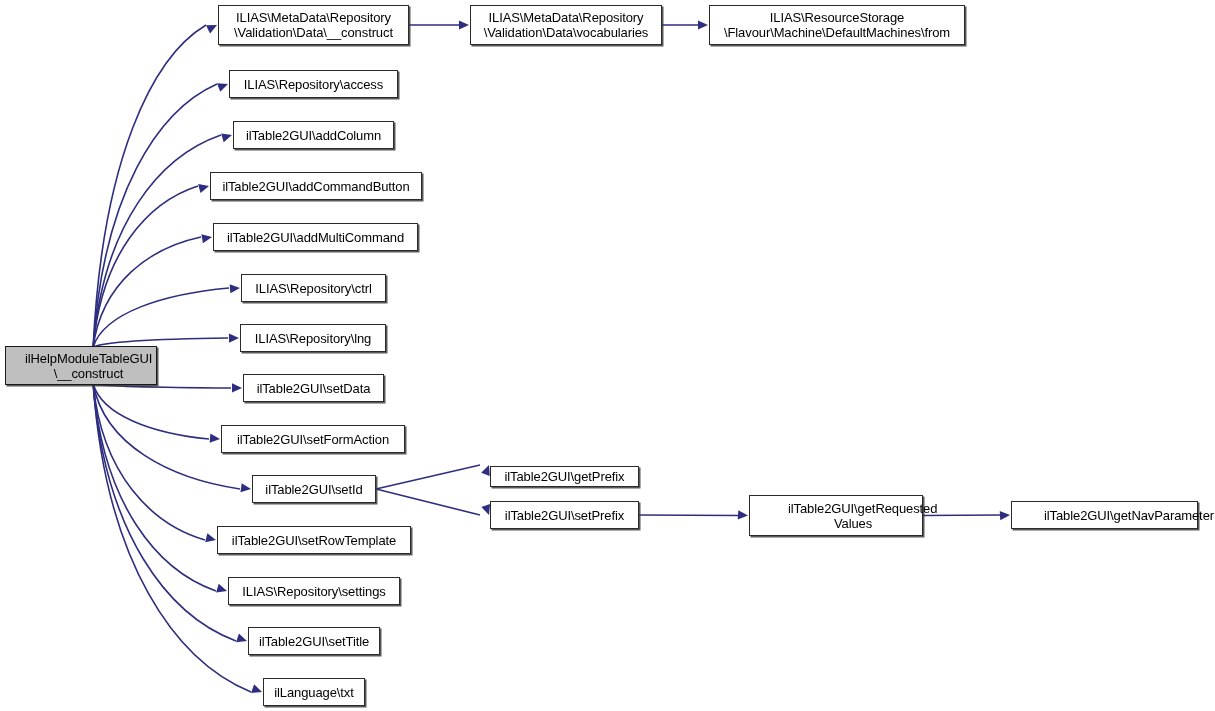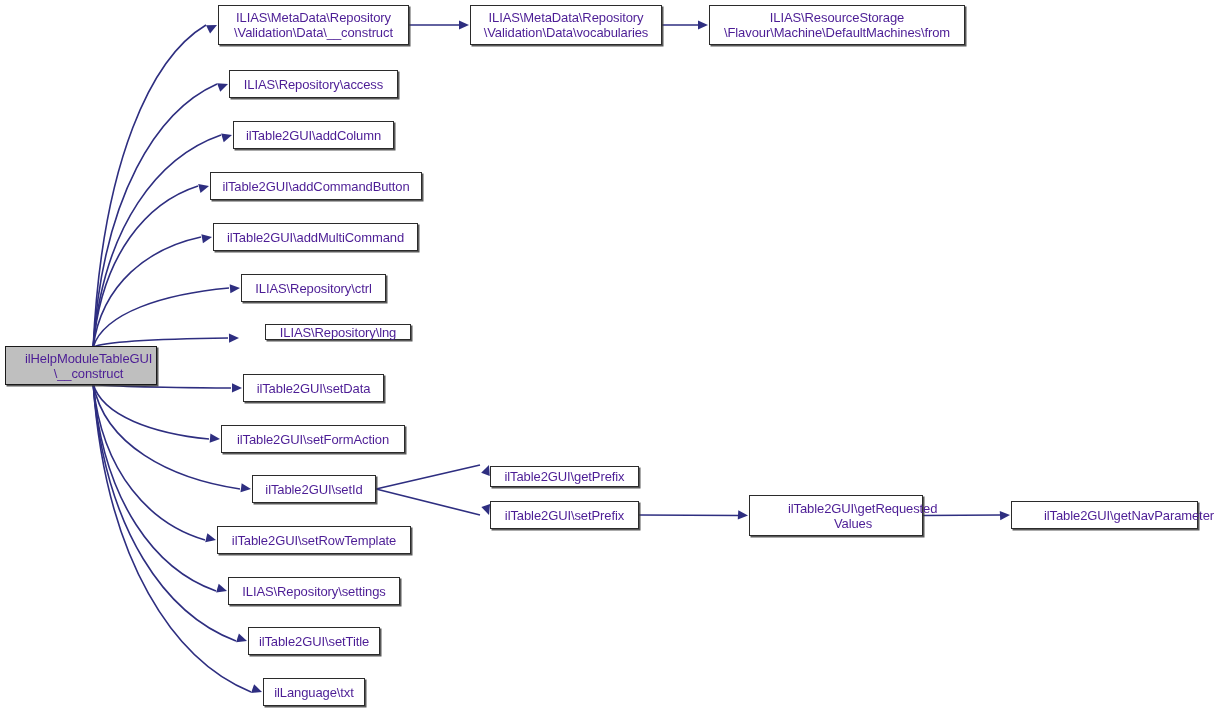--- a/index.html
+++ b/index.html
@@ -26,21 +26,21 @@
     position: absolute;
     box-sizing: border-box;
     border: 1px solid #2b2b2b;
     background: #ffffff;
     display: flex;
     align-items: center;
     justify-content: center;
     text-align: center;
     font-size: 13px;
     line-height: 15px;
-    color: #4c1d95;
+    color: #000000;
     letter-spacing: -0.1px;
     box-shadow: 1.5px 1.5px 0 0 rgba(60,60,60,0.85);
     white-space: pre-line;
     padding: 0 4px;
   }
   .gnode.root {
     background: #bfbfbf;
     border: 1px solid #1a1a1a;
     padding-left: 19px;
   }
@@ -102,21 +102,21 @@
 \Validation\Data\__construct</span></div>
       <div class="gnode" style="left: 470px; top: 5px; width: 192px; height: 40px;"><span class="lbl">ILIAS\MetaData\Repository
 \Validation\Data\vocabularies</span></div>
       <div class="gnode" style="left: 709px; top: 5px; width: 256px; height: 40px;"><span class="lbl">ILIAS\ResourceStorage
 \Flavour\Machine\DefaultMachines\from</span></div>
       <div class="gnode" style="left: 229px; top: 70px; width: 169px; height: 28px;"><span class="lbl">ILIAS\Repository\access</span></div>
       <div class="gnode" style="left: 233px; top: 121px; width: 161px; height: 28px;"><span class="lbl">ilTable2GUI\addColumn</span></div>
       <div class="gnode" style="left: 210px; top: 172px; width: 212px; height: 28px;"><span class="lbl">ilTable2GUI\addCommandButton</span></div>
       <div class="gnode" style="left: 213px; top: 223px; width: 205px; height: 28px;"><span class="lbl">ilTable2GUI\addMultiCommand</span></div>
       <div class="gnode" style="left: 241px; top: 274px; width: 145px; height: 28px;"><span class="lbl">ILIAS\Repository\ctrl</span></div>
-      <div class="gnode" style="left: 240px; top: 324px; width: 146px; height: 16px; margin-left: 25px;"><span class="lbl">ILIAS\Repository\lng</span></div>
+      <div class="gnode" style="left: 240px; top: 324px; width: 146px; height: 28px;"><span class="lbl">ILIAS\Repository\lng</span></div>
       <div class="gnode" style="left: 243px; top: 374px; width: 141px; height: 28px;"><span class="lbl">ilTable2GUI\setData</span></div>
       <div class="gnode" style="left: 221px; top: 425px; width: 184px; height: 28px;"><span class="lbl">ilTable2GUI\setFormAction</span></div>
       <div class="gnode" style="left: 252px; top: 475px; width: 124px; height: 28px;"><span class="lbl">ilTable2GUI\setId</span></div>
       <div class="gnode" style="left: 217px; top: 526px; width: 194px; height: 28px;"><span class="lbl">ilTable2GUI\setRowTemplate</span></div>
       <div class="gnode" style="left: 228px; top: 577px; width: 172px; height: 28px;"><span class="lbl">ILIAS\Repository\settings</span></div>
       <div class="gnode" style="left: 248px; top: 627px; width: 132px; height: 28px; justify-content: center;"><span class="lbl">ilTable2GUI\setTitle</span></div>
       <div class="gnode" style="left: 263px; top: 678px; width: 102px; height: 28px;"><span class="lbl">ilLanguage\txt</span></div>
       <div class="gnode" style="left: 490px; top: 466px; width: 149px; height: 21px;"><span class="lbl">ilTable2GUI\getPrefix</span></div>
       <div class="gnode" style="left: 490px; top: 501px; width: 149px; height: 28px;"><span class="lbl">ilTable2GUI\setPrefix</span></div>
       <div class="gnode" style="left: 749px; top: 495px; width: 174px; height: 41px; padding-left: 38px;"><span class="lbl">ilTable2GUI\getRequested

